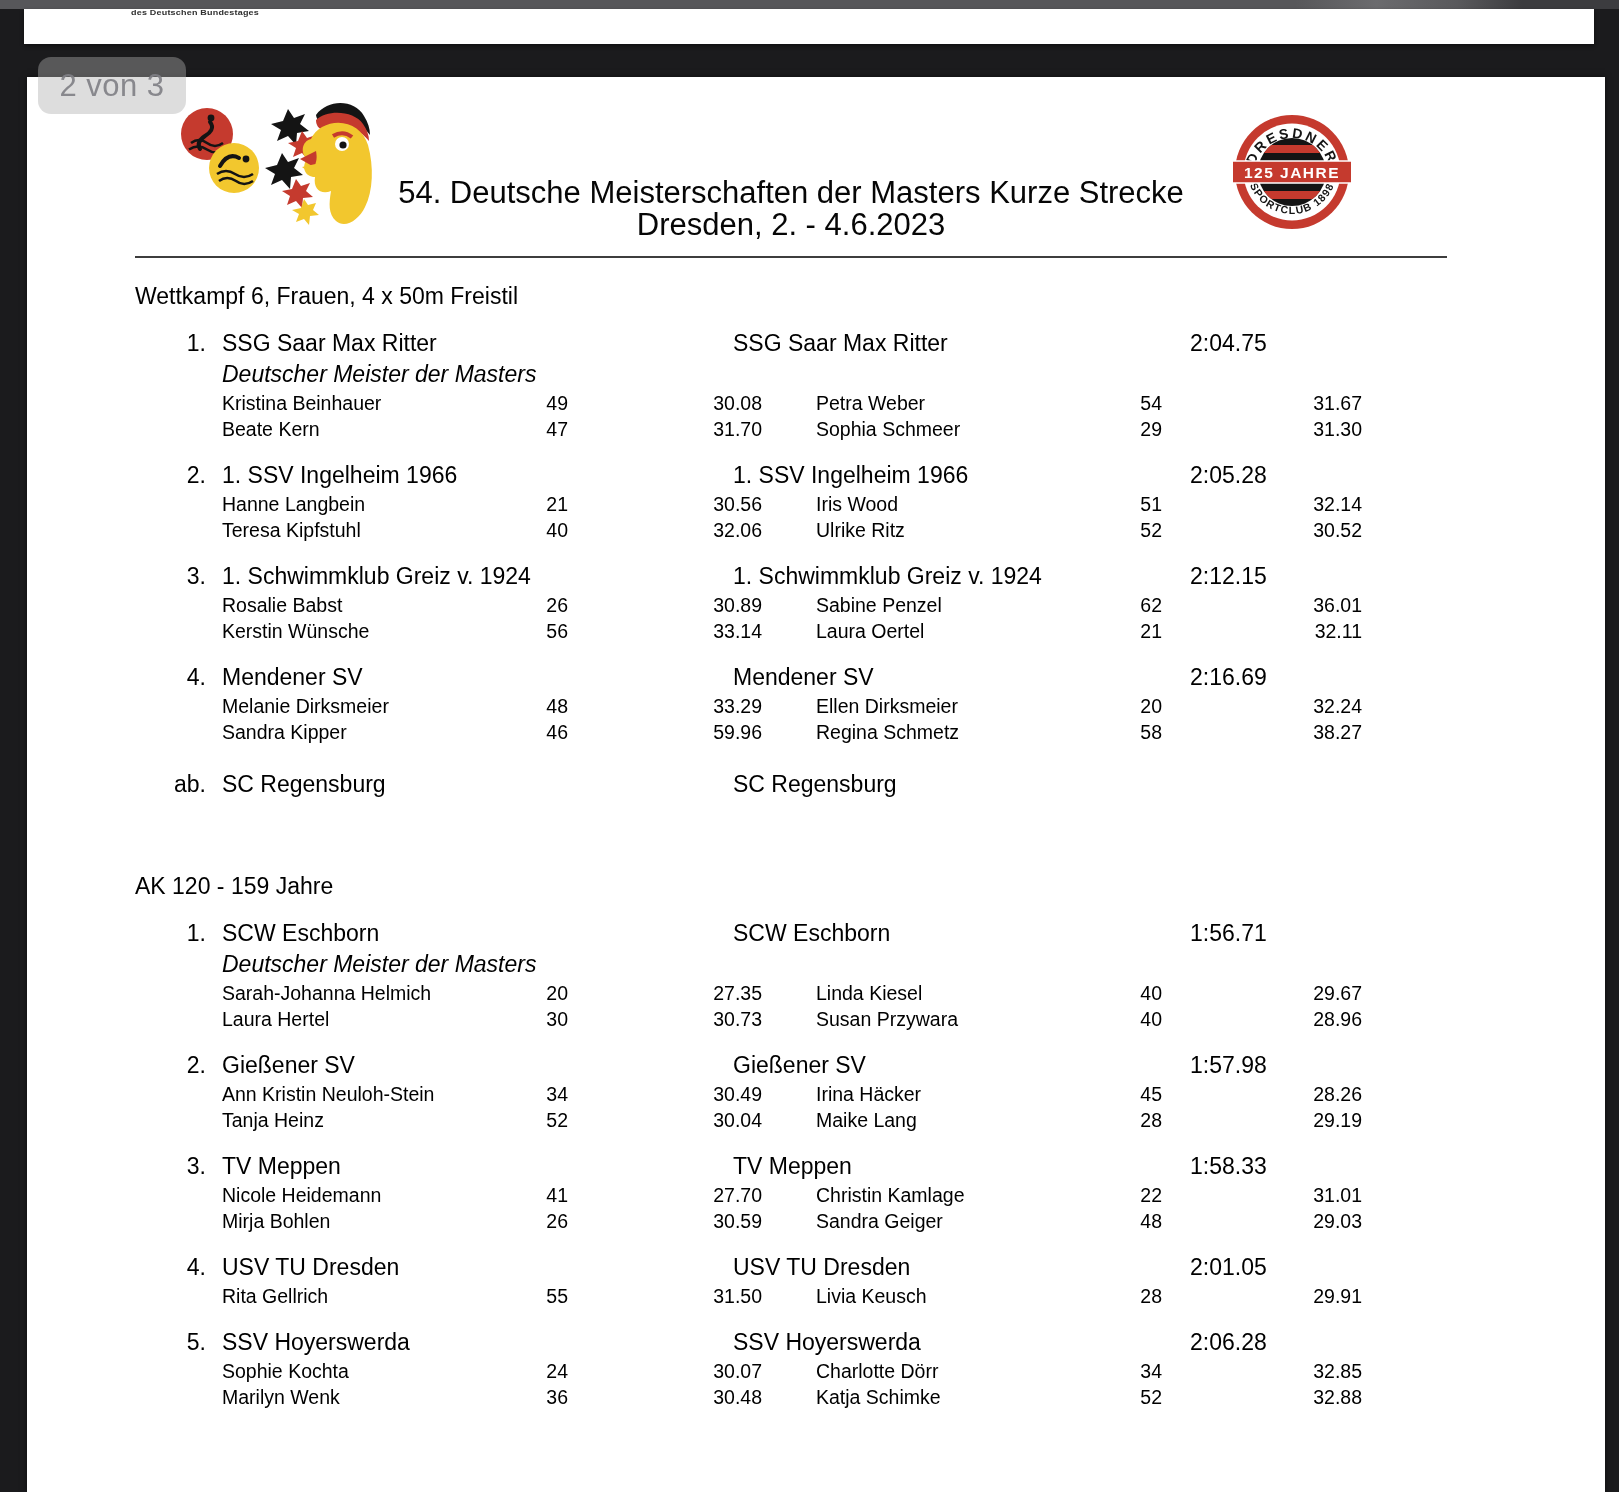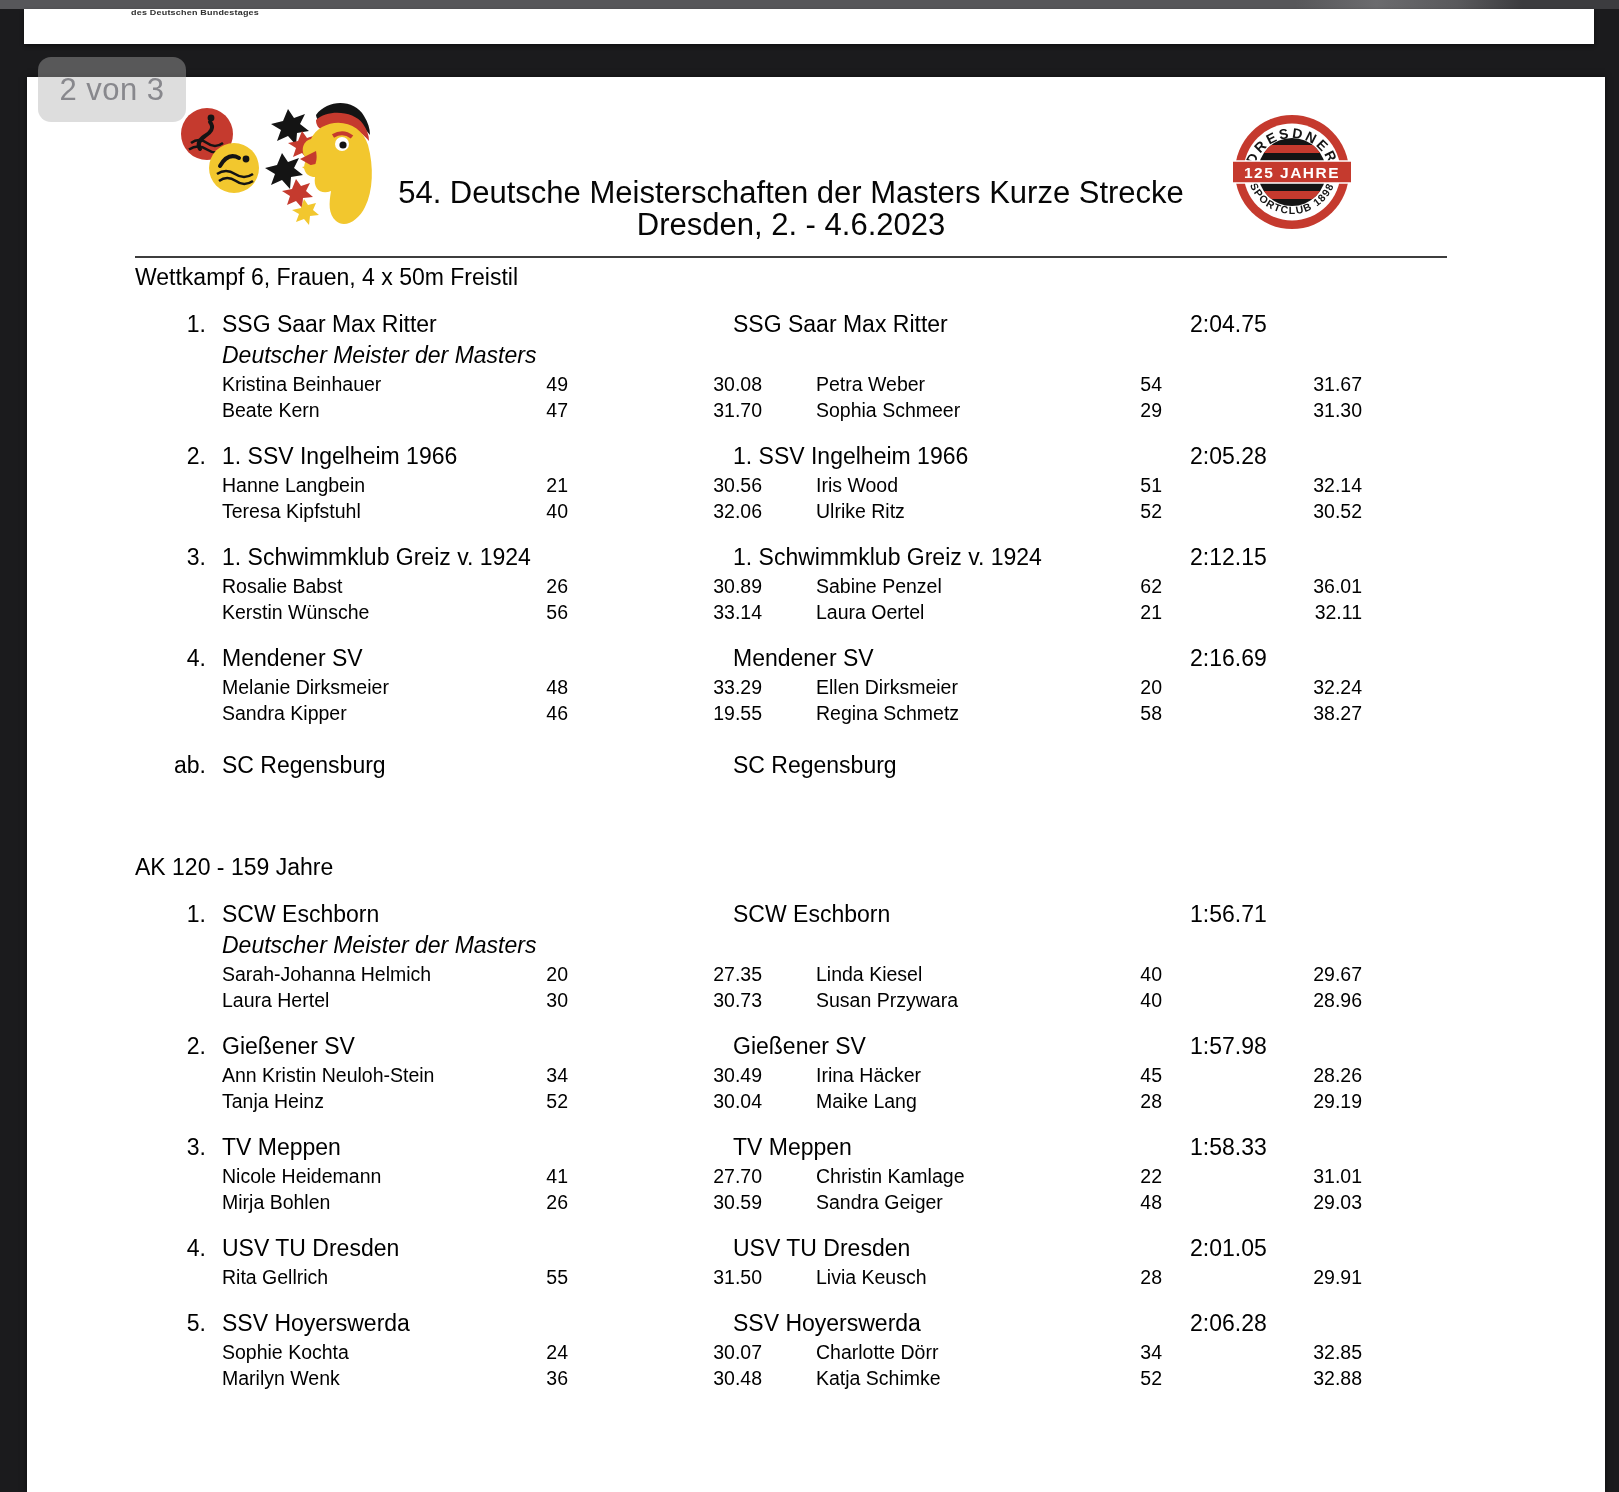--- a/index.html
+++ b/index.html
@@ -18,35 +18,35 @@
   .prev-text {
     position:absolute; left:107px; top:0; font-size:9px; font-weight:700; color:#2e2e2e;
     transform:scaleY(.78); transform-origin:top left; letter-spacing:.2px; filter:blur(.35px);
     white-space:nowrap;
   }
   .page {
     position:absolute; left:27px; top:77px; width:1578px; height:1415px; background:#fff;
     overflow:hidden; box-shadow:0 0 6px rgba(0,0,0,.5);
   }
   .badge {
-    position:absolute; left:38px; top:57px; width:148px; height:65px; border-radius:13px;
+    position:absolute; left:38px; top:57px; width:148px; height:57px; border-radius:13px;
     background:rgba(174,174,174,.42); z-index:6;
     display:flex; align-items:center; justify-content:center;
     font-size:31px; color:rgba(128,128,133,.92); letter-spacing:.5px;
   }
   .page-header { position:relative; height:181px; }
   .logo-left { position:absolute; left:143px; top:14px; width:210px; height:142px; }
   .titles {
     position:absolute; left:108px; top:100px; width:1312px; text-align:center;
     font-size:31px; line-height:32px; color:#060606;
   }
   .dresdner { position:absolute; left:1206px; top:36px; width:118px; height:118px; }
   .hr { position:absolute; left:108px; top:179px; width:1312px; border-top:2px solid #3d3d3d; }
   .content { margin-left:108px; width:1312px; }
-  .event-line { margin-top:6px; font-size:23px; }
+  .event-line { margin-top:25px; font-size:23px; }
   .ak-heading { margin-top:42px; font-size:23px; }
   .block { margin-top:18px; }
   .block.withdrawn { margin-top:24px; }
   .trow { display:grid; grid-template-columns:87px 511px 457px 1fr; font-size:23px; line-height:31px; }
   .trow .rank { text-align:right; padding-right:16px; }
   .trow .time { font-weight:400; }
   .note-row { font-style:italic; }
   .rows { }
   .srow {
     display:grid; grid-template-columns:87px 258px 88px 194px 54px 244px 102px 200px;
@@ -251,21 +251,21 @@
               <span class="ra">33.29</span>
               <span></span>
               <span class="nw">Ellen Dirksmeier</span>
               <span class="ra">20</span>
               <span class="ra">32.24</span>
             </div>
             <div class="srow">
               <span></span>
               <span class="nw">Sandra Kipper</span>
               <span class="ra">46</span>
-              <span class="ra">19.55</span>
+              <span class="ra">59.96</span>
               <span></span>
               <span class="nw">Regina Schmetz</span>
               <span class="ra">58</span>
               <span class="ra">38.27</span>
             </div>
           </div>
         </div>
         <div class="block withdrawn">
           <div class="trow">
             <span class="rank nw">ab.</span>

